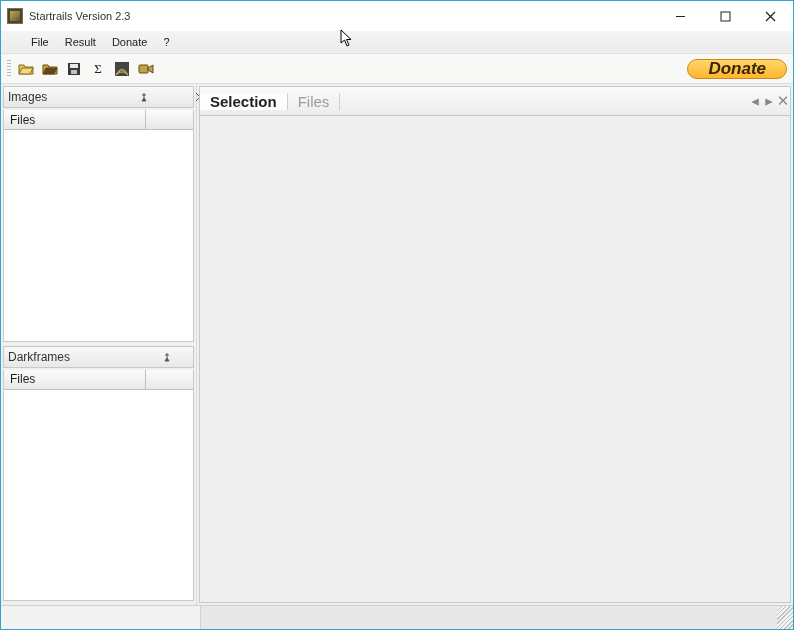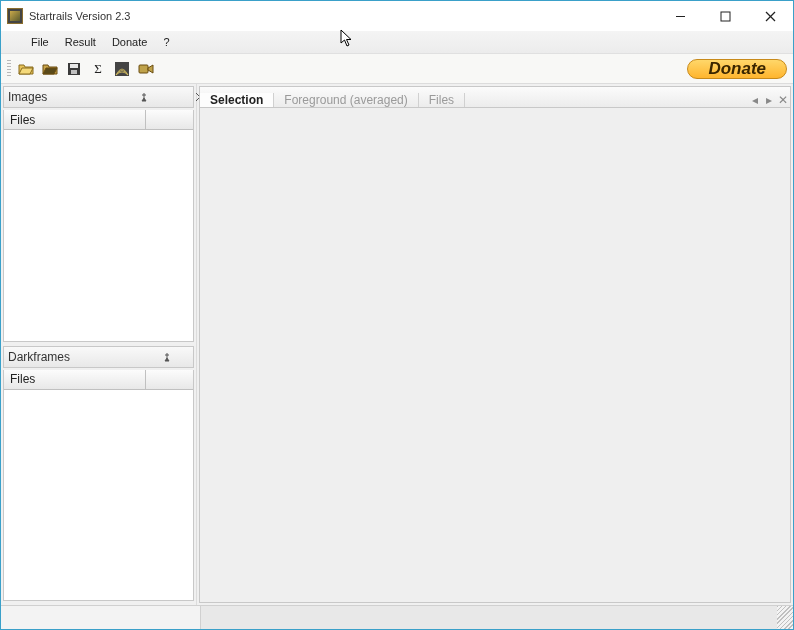--- a/index.html
+++ b/index.html
@@ -126,26 +126,26 @@
   .col-head.second { flex:1; border-left:none; border-right:none;}
   .list-area { flex:1; background:#fff; }
   
   .right-col {
     flex:1;
     display:flex;
     flex-direction:column;
     margin:2px 2px 2px 2px;
   }
   .tabstrip {
-    height:22px;
+    height:30px;
     background: linear-gradient(#fbfbfb,#ececec);
     border:1px solid #c8c8c8;
     display:flex;
-    align-items:flex-end;
-    font-size:12px;
+    align-items:center;
+    font-size:15px;
   }
   .tab {
     padding:0 10px;
     display:flex; align-items:center;
     color:#9a9a9a;
     border-right:1px solid #d0d0d0;
   }
   .tab.active { color:#222; font-weight:bold; background:#fdfdfd;}
   .tabstrip .spacer { flex:1; }
   .tabstrip .nav { width:14px; display:flex; align-items:center; justify-content:center; color:#888;}
@@ -297,21 +297,20 @@
         </div>
         <div class="list-area"></div>
       </div>
     </div>
 
   </div>
 
   <div class="right-col">
     <div class="tabstrip">
       <div class="tab active">Selection</div>
-      <div class="tab">Foreground (averaged)</div>
       <div class="tab">Files</div>
       <span class="spacer"></span>
       <div class="nav">◂</div>
       <div class="nav">▸</div>
       <div class="nav">✕</div>
     </div>
     <div class="content-area"></div>
   </div>
 </div>
 

